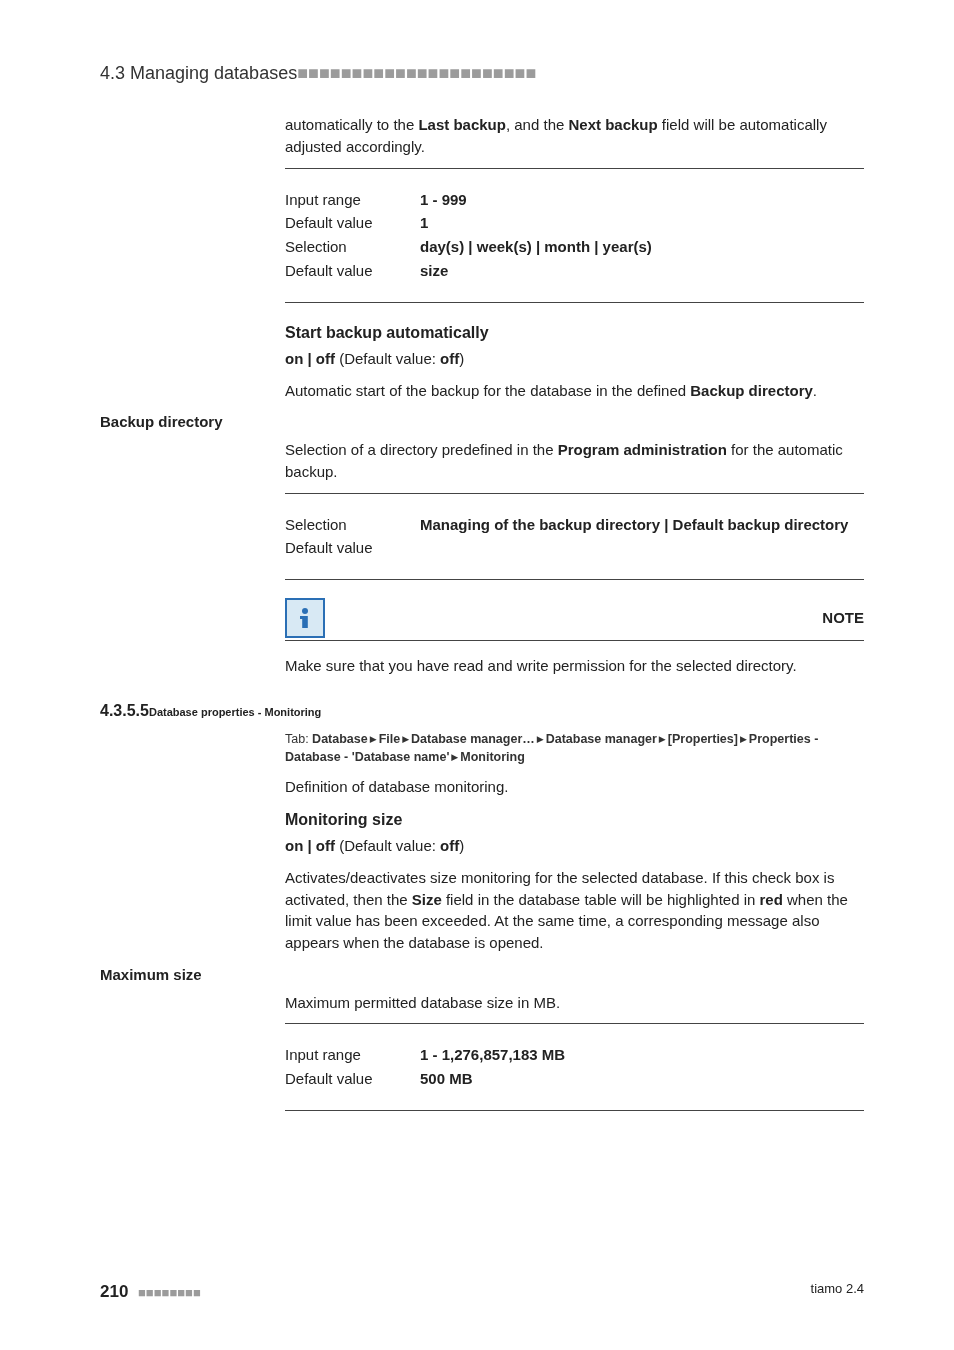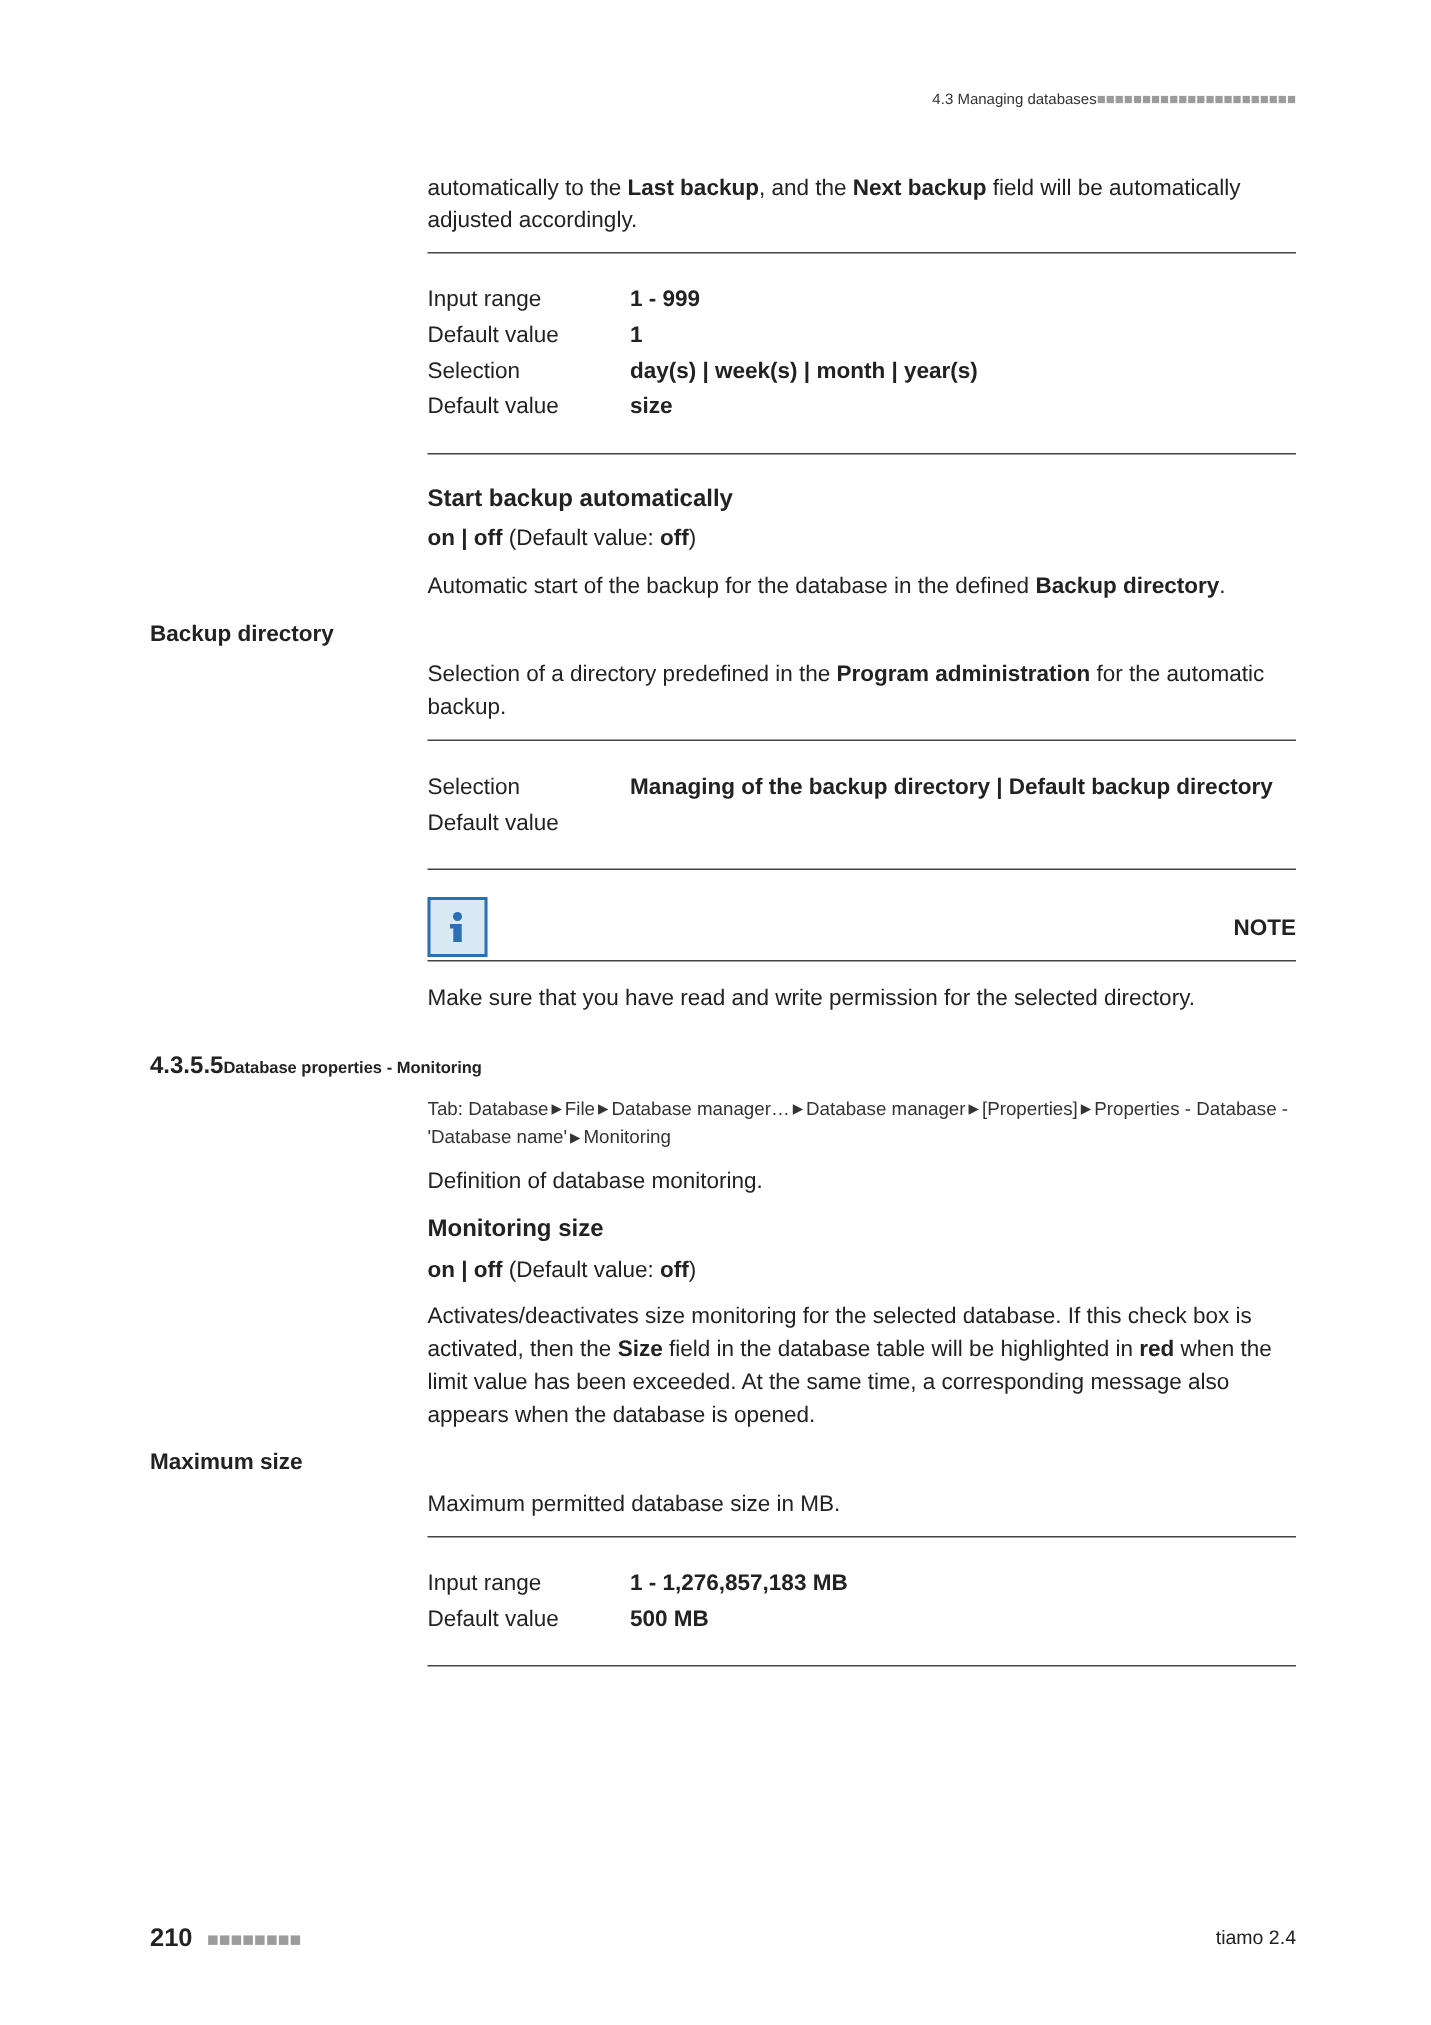--- a/index.html
+++ b/index.html
@@ -9,25 +9,25 @@
     color: #222;
     background: #fff;
     width: 954px;
     height: 1350px;
     position: relative;
     padding: 60px 90px 50px 100px;
     line-height: 1.45;
   }
   .running-header {
     display: flex;
-    justify-content: flex-end;
+    justify-content: flex-start;
     align-items: center;
-    font-size: 10px;
+    font-size: 18px;
     color: #333;
-    margin-bottom: 40px;
+    margin-bottom: 28px;
   }
   .header-dashes { letter-spacing: 0; color: #9b9b9b; font-weight: bold; }
   .content-col { margin-left: 185px; }
   .para { margin-bottom: 10px; }
   .bold { font-weight: bold; }
   .prop-table {
     border-top: 1px solid #444;
     border-bottom: 1px solid #444;
     padding: 19px 0;
     margin-top: 4px;
@@ -63,30 +63,30 @@
     border: 2px solid #2a6fb5;
     background: #d8e9f4;
     display: flex; align-items: center; justify-content: center;
     flex-shrink: 0;
   }
   .note-title { font-weight: bold; font-size: 15px; }
   .section-row { display: flex; align-items: baseline; margin-top: 12px; margin-bottom: 8px; }
   .section-num { font-weight: bold; font-size: 16px; color: #222; margin-left: 0; }
   .section-title { font-weight: bold; font-size: 11px; }
   .tab-line { font-size: 12.5px; color: #333; margin-bottom: 10px; }
-  .tab-line .bold { font-weight: normal; }
+  .tab-line .bold { font-weight: bold; }
   .tri { font-size: 9px; vertical-align: 1px; padding: 0 2px; }
   .footer {
     position: absolute;
     bottom: 45px;
     left: 100px;
     right: 90px;
     display: flex;
     justify-content: space-between;
-    align-items: center;
+    align-items: flex-start;
     font-size: 13px;
   }
   .page-num { font-weight: bold; font-size: 17px; }
   .footer-dashes { color: #9b9b9b; font-weight: bold; letter-spacing: 0; margin-left: 6px; font-size: 13px; }
 </style>
 </head>
 <body>
 
 <div class="running-header">
   <span>4.3 Managing databases</span>

